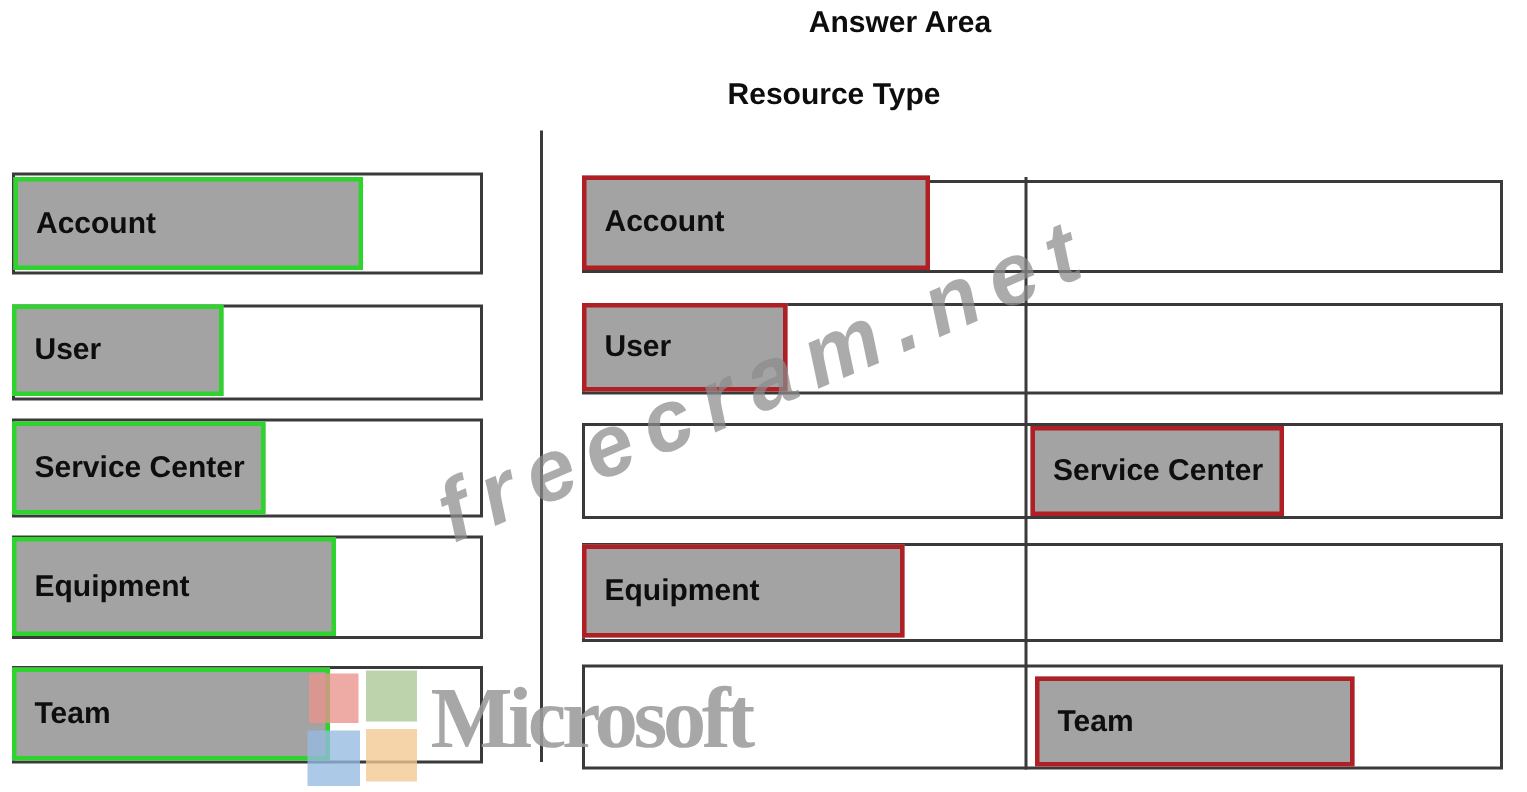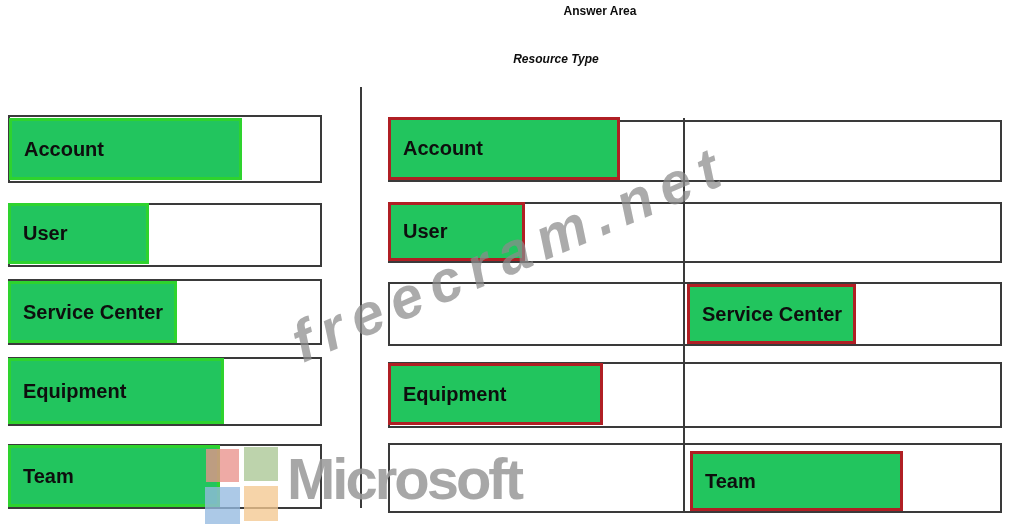--- a/index.html
+++ b/index.html
@@ -2,59 +2,59 @@
 <html style="--source-highlight: #2ed32e; --answer-highlight: #b01f24; --watermark: #8c8c8c; --logo-text: #9c9c9c; --logo-red: #e9928c; --logo-green: #abc795; --logo-blue: #95bae0; --logo-yellow: #f3c891;"><head>
 <meta charset="utf-8">
 <style>
   html,body { margin:0; padding:0; background:#ffffff; }
   .screen {
     position:relative; width:1018px; height:528px; background:#ffffff;
     font-family:"Liberation Sans", sans-serif; overflow:hidden;
   }
   .hdr {
     position:absolute; transform:translateX(-50%);
-    font-weight:bold; font-size:12px; color:#0d0d0d; white-space:nowrap; z-index:4;
+    font-weight:bold; font-size:20px; color:#0d0d0d; white-space:nowrap; z-index:4;
   }
   .vline { position:absolute; width:2px; background:#3a3a3a; z-index:2; }
   .slot {
     position:absolute; border:2px solid #3a3a3a; background:#ffffff;
     box-sizing:border-box; z-index:1;
   }
   .token {
-    position:absolute; box-sizing:border-box; background:#22c55e;
+    position:absolute; box-sizing:border-box; background:#a3a3a3;
     display:flex; align-items:center; padding-left:12px;
     font-weight:bold; font-size:20px; color:#0e0e0e; white-space:nowrap; z-index:3;
   }
   .token.green { border:3px solid var(--source-highlight,#2ed32e); }
   .token.red   { border:3px solid var(--answer-highlight,#b01f24); }
   .watermark {
     position:absolute; left:510px; top:253px;
     transform:translate(-50%,-50%) rotate(-23deg);
     font-size:58px; font-weight:bold; font-style:italic;
     letter-spacing:10px; white-space:nowrap;
     color:var(--watermark,#8c8c8c); opacity:0.72; z-index:7;
   }
   .sq { position:absolute; opacity:0.78; z-index:6; }
   .sq-red    { left:206px; top:449px; width:33px; height:33px; background:var(--logo-red,#e9928c); }
   .sq-green  { left:244px; top:447px; width:34px; height:34px; background:var(--logo-green,#abc795); }
   .sq-blue   { left:205px; top:487px; width:35px; height:37px; background:var(--logo-blue,#95bae0); }
   .sq-yellow { left:244px; top:486px; width:34px; height:35px; background:var(--logo-yellow,#f3c891); }
   .mstext {
     position:absolute; left:287px; top:450px; line-height:1;
     font-size:58px; font-weight:bold; letter-spacing:-3px;
-    color:var(--logo-text,#9c9c9c); opacity:0.88; z-index:6; white-space:nowrap;
+    color:var(--logo-text,#9c9c9c); opacity:0.88; z-index:6; white-space:nowrap;font-family:Liberation Serif, serif;
   }
 </style>
 </head>
 <body>
 
 <div class="screen">
 
   <div class="hdr" style="left:600px; top:4px;">Answer Area</div>
-  <div class="hdr" style="left:556px; top:52px;font-style:italic;">Resource Type</div>
+  <div class="hdr" style="left:556px; top:52px;">Resource Type</div>
 
   <div class="vline" style="left:360px; top:87px;  height:421px;"></div>
   <div class="vline" style="left:683px; top:118px; height:395px;"></div>
 
   <div class="slot" style="left:8px; top:115px; width:314px; height:68px;"></div>
   <div class="slot" style="left:8px; top:203px; width:314px; height:64px;"></div>
   <div class="slot" style="left:8px; top:279px; width:314px; height:66px;"></div>
   <div class="slot" style="left:8px; top:357px; width:314px; height:69px;"></div>
   <div class="slot" style="left:8px; top:444px; width:314px; height:65px;"></div>
 

